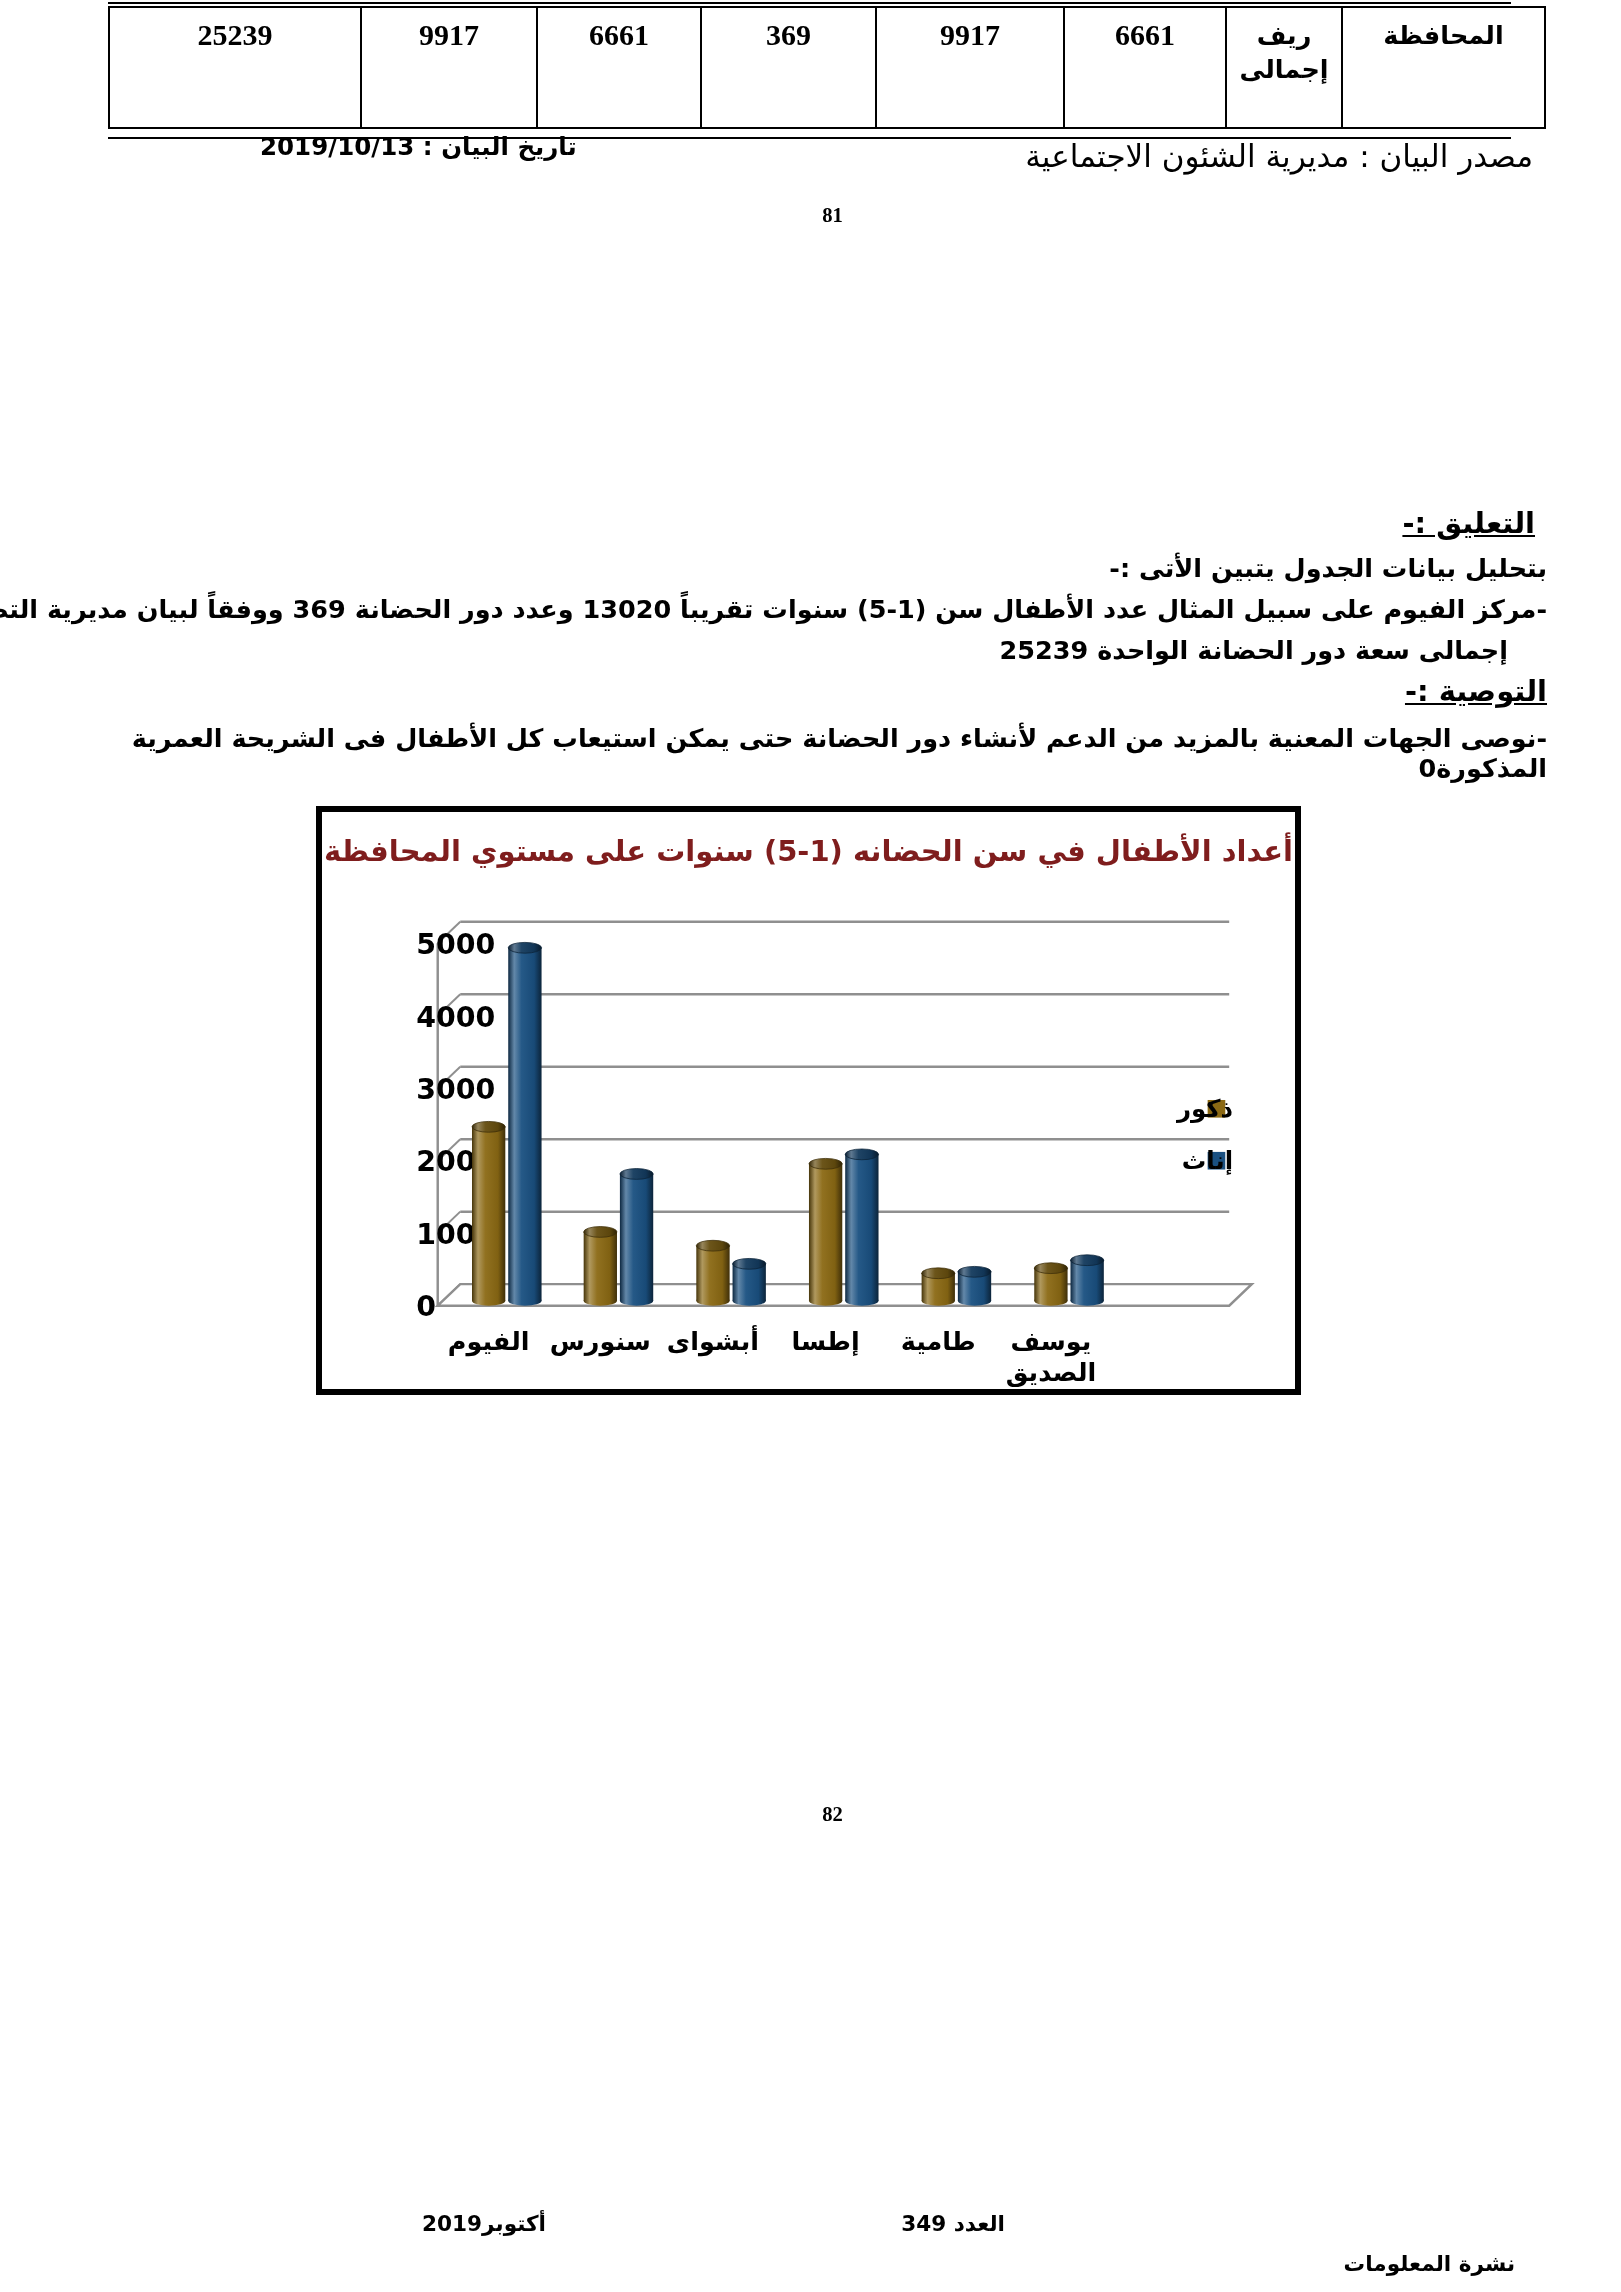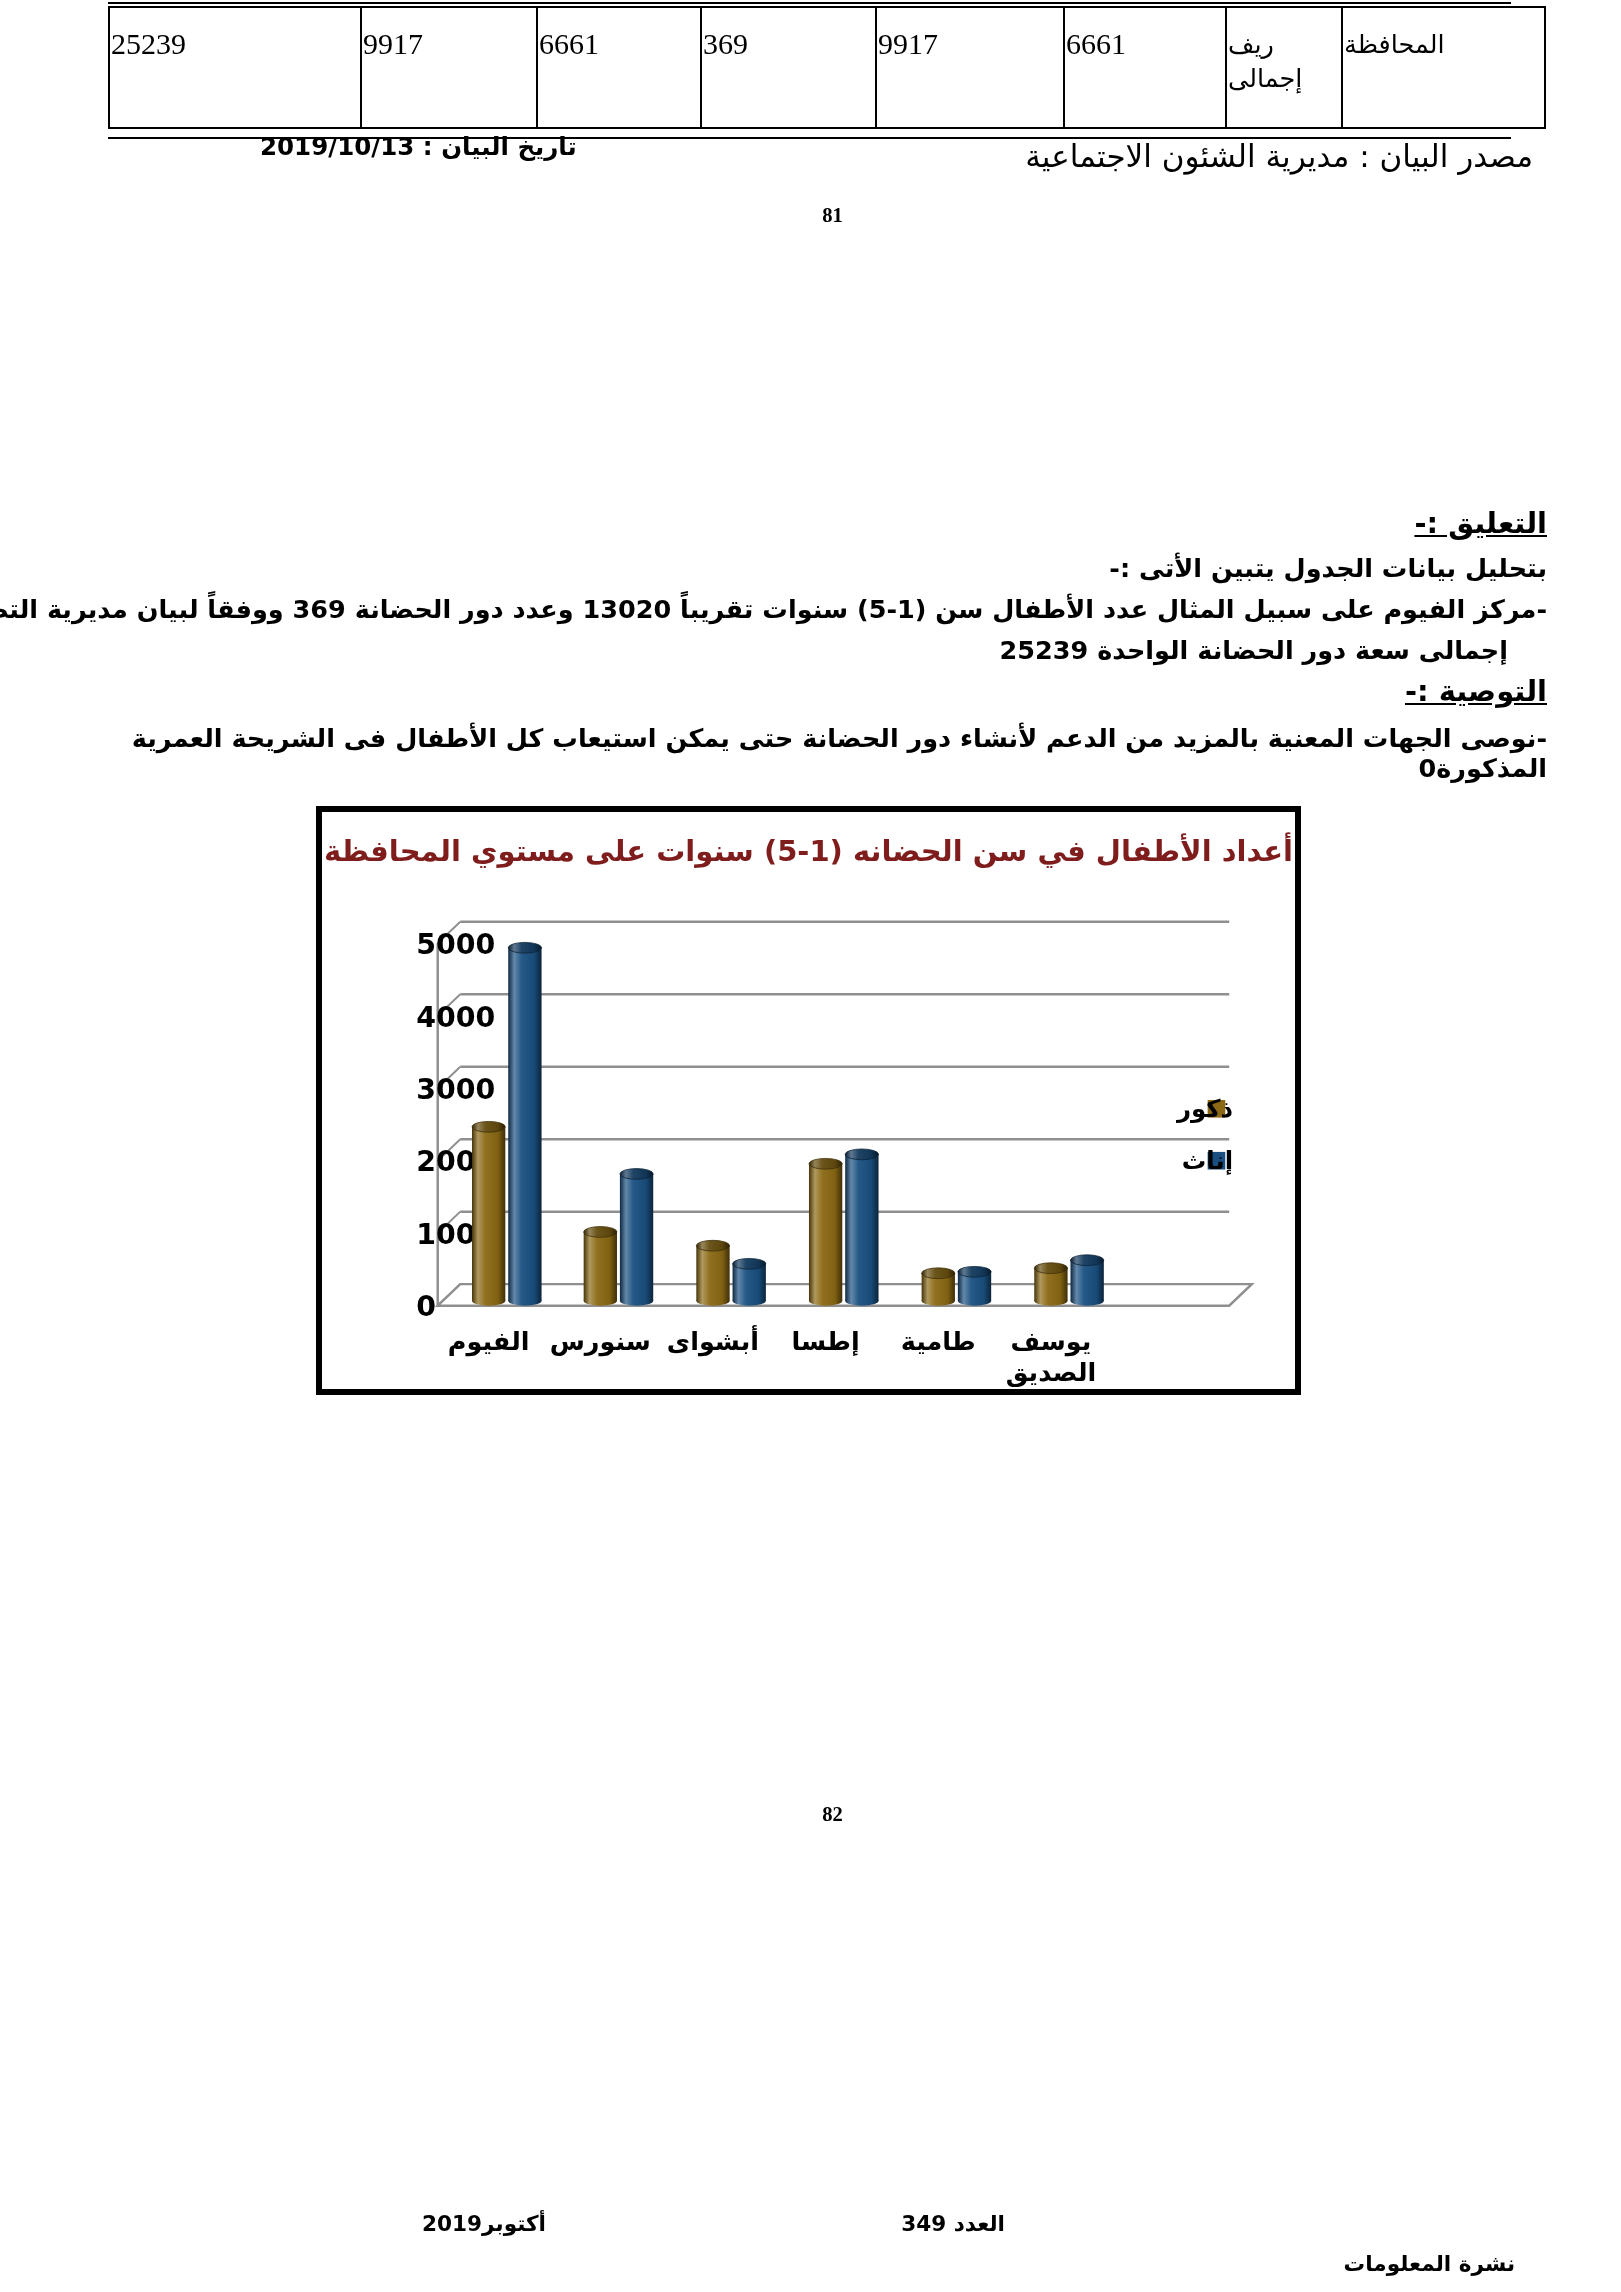--- a/index.html
+++ b/index.html
@@ -9,37 +9,37 @@
   }
   .abs{position:absolute;}
   
   .top-hairline{left:108px;top:2px;width:1403px;height:2px;background:#000;}
   .bottom-hairline{left:108px;top:137px;width:1403px;height:2px;background:#000;}
   table.doc-table{
     position:absolute;left:108px;top:5.9px;width:1403px;height:123px;
     border-collapse:collapse;table-layout:fixed;direction:ltr;
   }
   table.doc-table td{
-    border:2px solid #000;border-bottom-width:2.9px;vertical-align:top;
-    padding-top:19px;font-weight:normal;
+    border:2px solid #000;border-bottom-width:2.9px;vertical-align:top;text-align:center;
+    padding-top:10px;font-weight:bold;
   }
   table.doc-table td.num{font-family:"Liberation Serif",serif;font-size:30px;}
   table.doc-table td.ar{font-family:"DejaVu Sans",sans-serif;font-size:25.5px;line-height:1.35;border-radius:21px;}
   td.c1{width:248px;} td.c2{width:172px;} td.c3{width:160px;} td.c4{width:171px;}
   td.c5{width:184px;} td.c6{width:158px;} td.c7{width:112px;} td.c8{width:199px;}
   
   .source-line{top:138px;right:88px;font-size:31px;font-weight:normal;}
   .date-line{top:132px;left:260px;font-size:24.5px;font-weight:bold;direction:rtl;}
   .pagenum{left:0;right:0;text-align:center;font-family:"Liberation Serif",serif;
     font-size:20.6px;font-weight:bold;padding-left:44px;}
   .pn-top{top:204px;}
   .pn-bottom{top:1803px;}
   
   .h-underline{font-size:29px;font-weight:bold;text-decoration:underline;}
-  .t-comment-h{top:506px;right:74px;}
+  .t-comment-h{top:506px;right:86px;}
   .t-intro{top:553px;right:74px;font-size:25.5px;font-weight:bold;}
   .t-line1{top:594px;right:74px;left:78px;font-size:25.5px;font-weight:bold;text-align:right;white-space:nowrap;}
   .t-line2{top:635px;right:113px;font-size:25.5px;font-weight:bold;}
   .t-reco-h{top:674px;right:74px;}
   .t-reco{top:723px;right:74px;font-size:25.5px;font-weight:bold;}
   
   .chart-figure{
     left:316px;top:806px;width:985px;height:589px;border:6.9px solid #000;
     box-sizing:border-box;background:#fff;
   }

